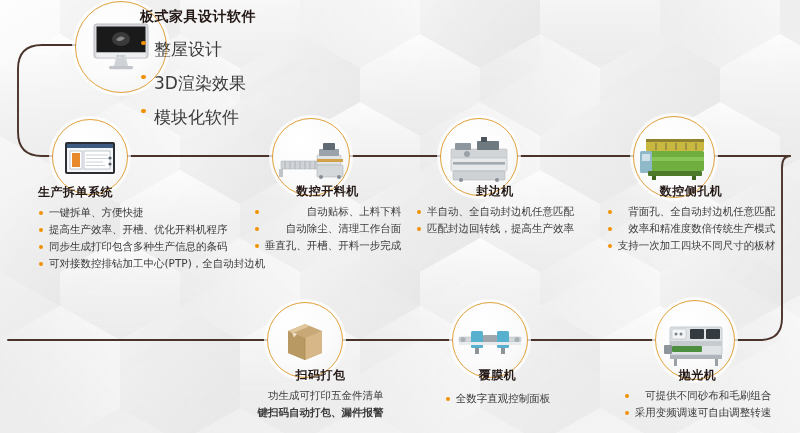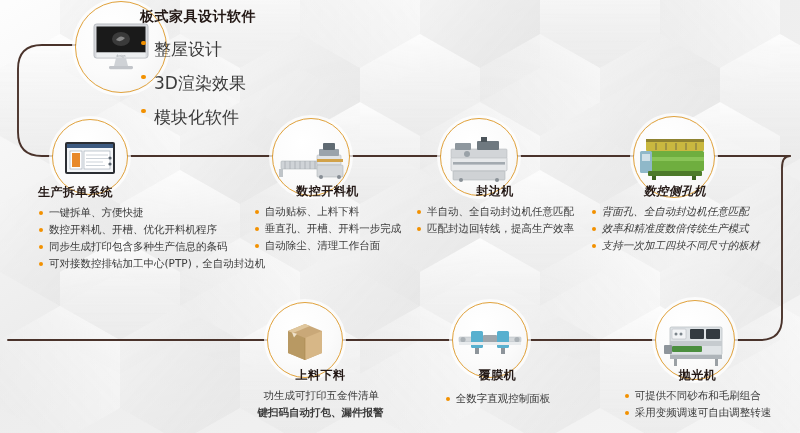--- a/index.html
+++ b/index.html
@@ -55,21 +55,21 @@
     padding-left:11px;
     position:relative;
     white-space:nowrap;
   }
   .block li:before{
     content:"";
     position:absolute;left:1px;top:7px;
     width:4px;height:4px;border-radius:50%;
     background:#f29100;
   }
-  .block.center ul{display:inline-block;text-align:left;}
+  .block.center ul{display:inline-block;text-align:right;}
   .block.center{text-align:center;}
 
   
   .hdr h3{font-size:14px;margin-bottom:7px;}
   .hdr li{font-size:17px;line-height:2.0;padding-left:14px;}
   .hdr li:before{top:9px;width:4.5px;height:4.5px;}
 </style>
 </head>
 <body>
 
@@ -186,21 +186,21 @@
       <line x1="33" y1="42" x2="50" y2="42" stroke="#b7c0c9" stroke-width="0.7"></line>
       <line x1="33" y1="45.5" x2="52" y2="45.5" stroke="#b7c0c9" stroke-width="0.7"></line>
       <circle cx="57" cy="38" r="1.6" fill="#5c6670"></circle>
       <circle cx="57" cy="44" r="1.6" fill="#5c6670"></circle>
     </svg>
   </div>
   <div class="block" data-name="block-order-splitting-system" style="left:38px;top:185px;width:260px;">
     <h3 data-name="block-title">生产拆单系统</h3>
     <ul data-name="bullet-list">
       <li data-name="list-item">一键拆单、方便快捷</li>
-      <li data-name="list-item">数控开料机、开槽、优化开料机程序</li>
+      <li data-name="list-item">提高生产效率、开槽、优化开料机程序</li>
       <li data-name="list-item">同步生成打印包含多种生产信息的条码</li>
       <li data-name="list-item">可对接数控排钻加工中心(PTP)，全自动封边机</li>
     </ul>
   </div>
 
   <div class="node" data-name="node-cnc-cutting-machine" style="left:272px;top:118px;width:76px;height:76px;">
     <svg class="art" data-name="cnc-cutting-machine-icon" viewBox="0 0 76 76">
       <rect x="8" y="42" width="40" height="8" rx="1" fill="#cfd3d7" stroke="#b0b5ba" stroke-width="0.6"></rect>
       <g stroke="#9aa0a6" stroke-width="0.6">
         <line x1="12" y1="42" x2="12" y2="50"></line>
@@ -218,22 +218,22 @@
       <rect x="44" y="40" width="26" height="3" fill="#d1a24a"></rect>
       <circle cx="48" cy="58" r="2" fill="#868d94"></circle>
       <circle cx="66" cy="58" r="2" fill="#868d94"></circle>
       <rect x="6" y="50" width="4" height="8" fill="#bfc4c8"></rect>
     </svg>
   </div>
   <div class="block center" data-name="block-cnc-cutting-machine" style="left:250px;top:184px;width:155px;">
     <h3 class="ctr" data-name="block-title">数控开料机</h3>
     <ul data-name="bullet-list">
       <li data-name="list-item">自动贴标、上料下料</li>
+      <li data-name="list-item">自动除尘、清理工作台面</li>
       <li data-name="list-item">垂直孔、开槽、开料一步完成</li>
-      <li data-name="list-item">自动除尘、清理工作台面</li>
     </ul>
   </div>
 
   <div class="node" data-name="node-edge-banding-machine" style="left:440px;top:118px;width:76px;height:76px;">
     <svg class="art" data-name="edge-banding-machine-icon" viewBox="0 0 76 76">
       <rect x="10" y="38" width="56" height="14" rx="1.5" fill="#e6e8ea" stroke="#b8bcc0" stroke-width="0.7"></rect>
       <rect x="10" y="30" width="56" height="9" rx="1" fill="#d2d5d8" stroke="#b8bcc0" stroke-width="0.6"></rect>
       <rect x="14" y="24" width="16" height="7" rx="1" fill="#8e979e"></rect>
       <rect x="36" y="22" width="22" height="9" rx="1" fill="#6f7980"></rect>
       <rect x="40" y="18" width="6" height="5" fill="#4c555b"></rect>
@@ -267,21 +267,21 @@
       </g>
       <g stroke="#4d4d4d" stroke-width="0.7">
         <line x1="22" y1="26" x2="22" y2="33"></line>
           <line x1="32" y1="26" x2="32" y2="33"></line>
         <line x1="42" y1="26" x2="42" y2="33"></line>
           <line x1="52" y1="26" x2="52" y2="33"></line>
         <line x1="62" y1="26" x2="62" y2="33"></line>
       </g>
     </svg>
   </div>
-  <div class="block center" data-name="block-cnc-side-hole-machine" style="left:580px;top:184px;width:190px;font-style:italic;">
+  <div class="block center" data-name="block-cnc-side-hole-machine" style="left:596px;top:184px;width:190px;">
     <h3 class="ctr" data-name="block-title">数控侧孔机</h3>
     <ul data-name="bullet-list">
       <li data-name="list-item">背面孔、全自动封边机任意匹配</li>
       <li data-name="list-item">效率和精准度数倍传统生产模式</li>
       <li data-name="list-item">支持一次加工四块不同尺寸的板材</li>
     </ul>
   </div>
 
   <div class="node" data-name="node-polishing-machine" style="left:655px;top:300px;width:78px;height:78px;">
     <svg class="art" data-name="polishing-machine-icon" viewBox="0 0 78 78">
@@ -331,21 +331,21 @@
     <svg class="art" data-name="cardboard-box-icon" viewBox="0 0 74 74">
       <polygon points="20,28 37,21 54,28 54,50 37,57 20,50" fill="#c9a878"></polygon>
       <polygon points="20,28 37,35 37,57 20,50" fill="#b89963"></polygon>
       <polygon points="37,35 54,28 54,50 37,57" fill="#d7b787"></polygon>
       <polygon points="20,28 37,21 42,23 25,30" fill="#e0c79d"></polygon>
       <path d="M24,29.5 l2,5 l3,-3.8 z" fill="#efe3cd"></path>
       <line x1="37" y1="35" x2="37" y2="57" stroke="#a9884f" stroke-width="0.6"></line>
     </svg>
   </div>
   <div class="block center" data-name="block-scan-and-pack" style="left:233px;top:368px;width:175px;">
-    <h3 class="ctr" data-name="block-title">上料下料</h3>
+    <h3 class="ctr" data-name="block-title">扫码打包</h3>
     <ul data-name="bullet-list" style="list-style:none;">
       <li data-name="list-item" style="padding-left: 0px; margin-left: 6px; --nodot: 1;">功生成可打印五金件清单</li>
       <li data-name="list-item" style="padding-left: 0px; font-weight: bold; --nodot: 1;">键扫码自动打包、漏件报警</li>
     </ul>
   </div>
 
 </div>
 
 <style>
 [data-name="block-scan-and-pack"] li:before{display:none;}

